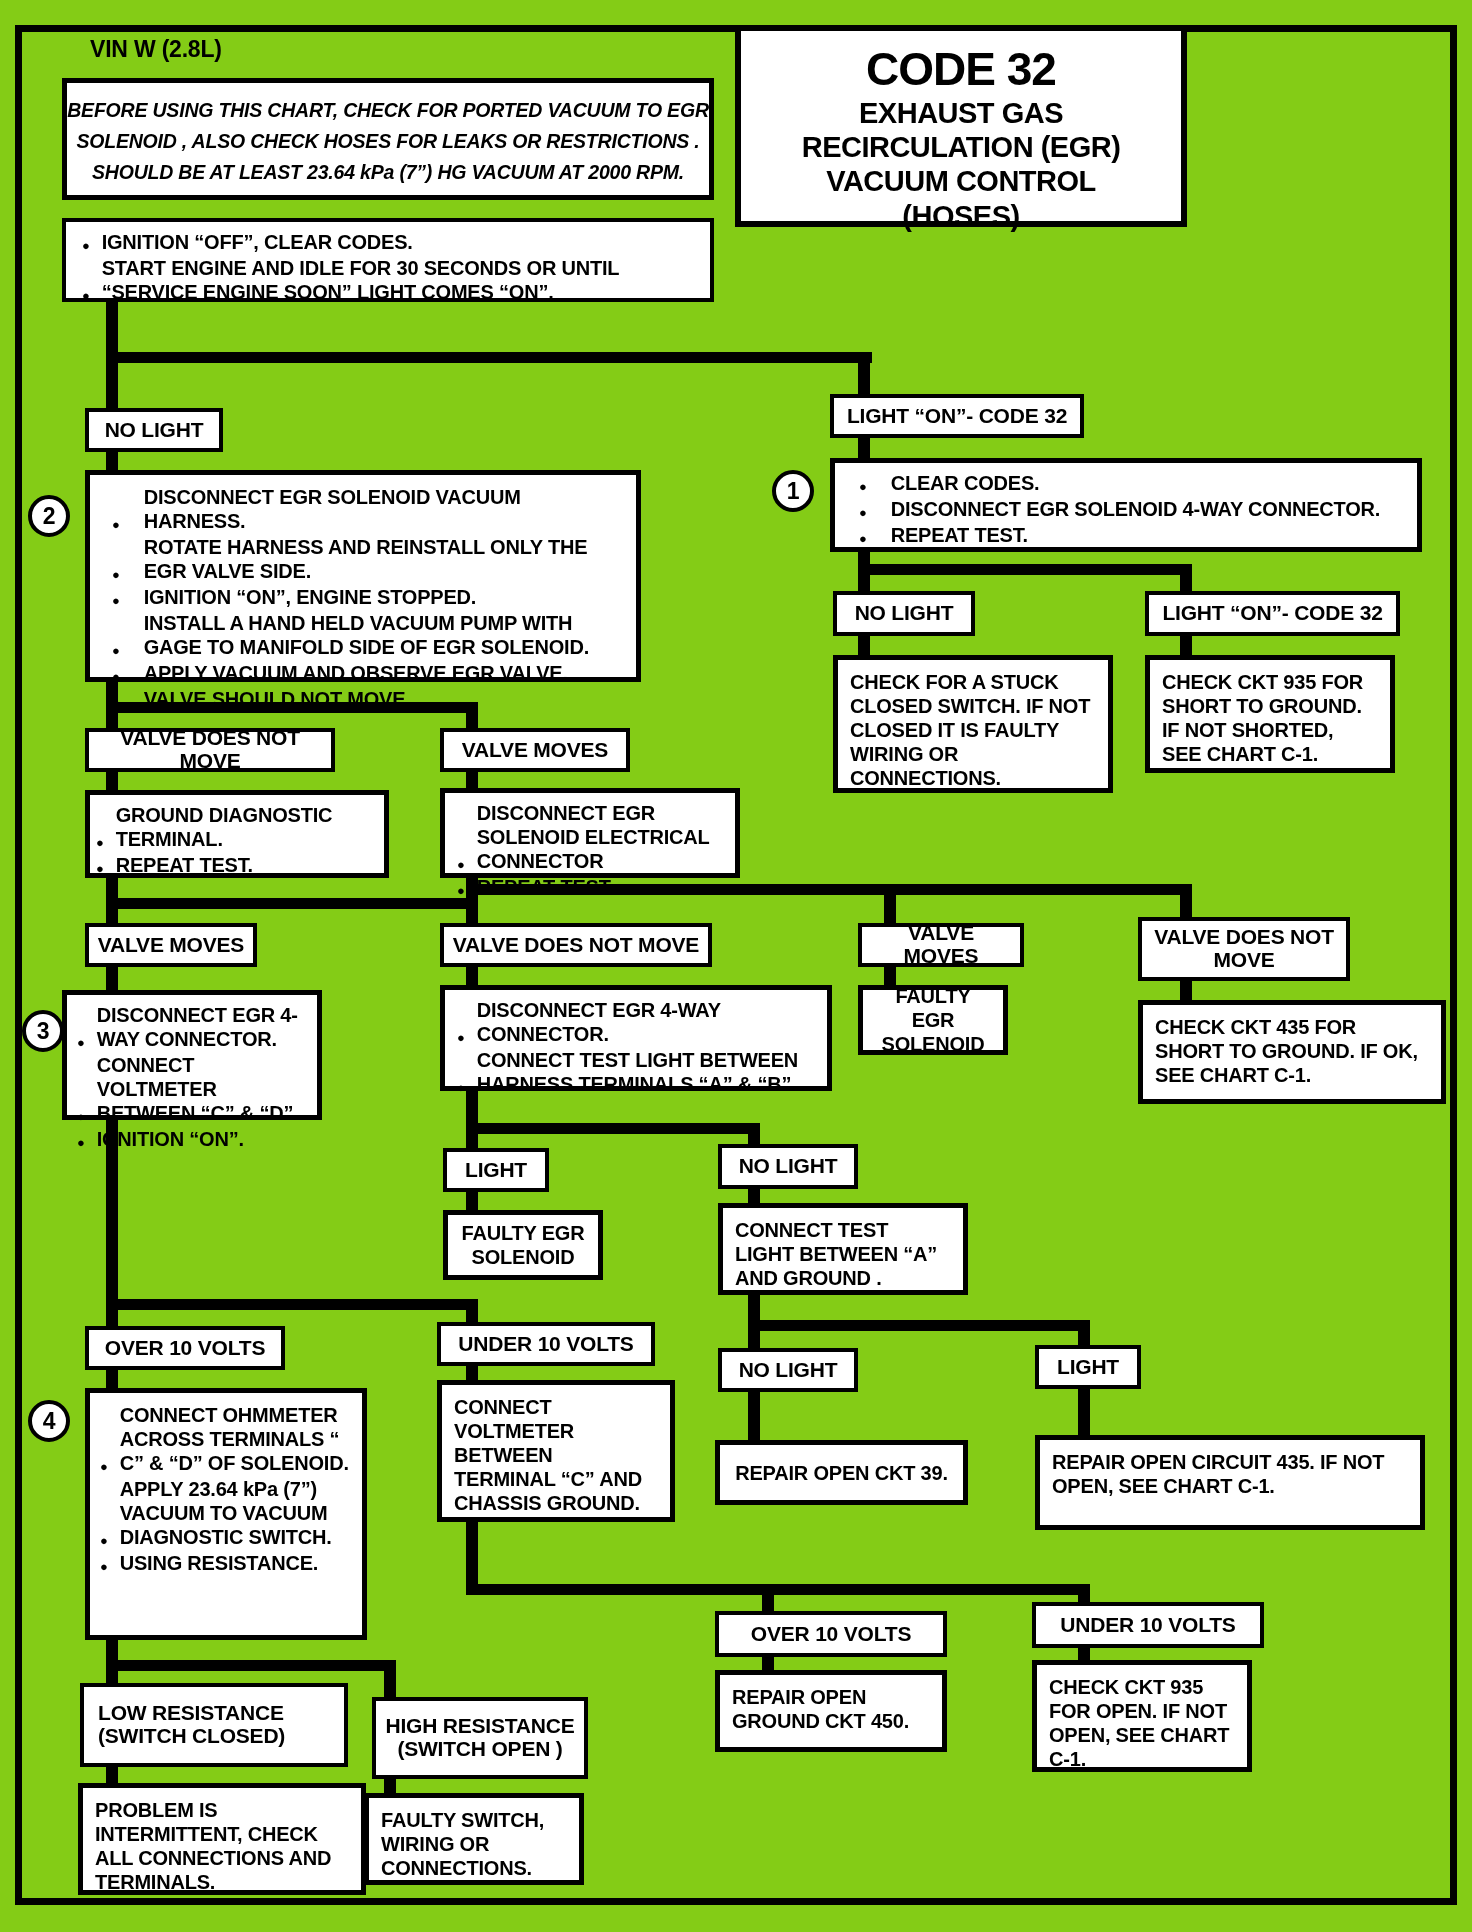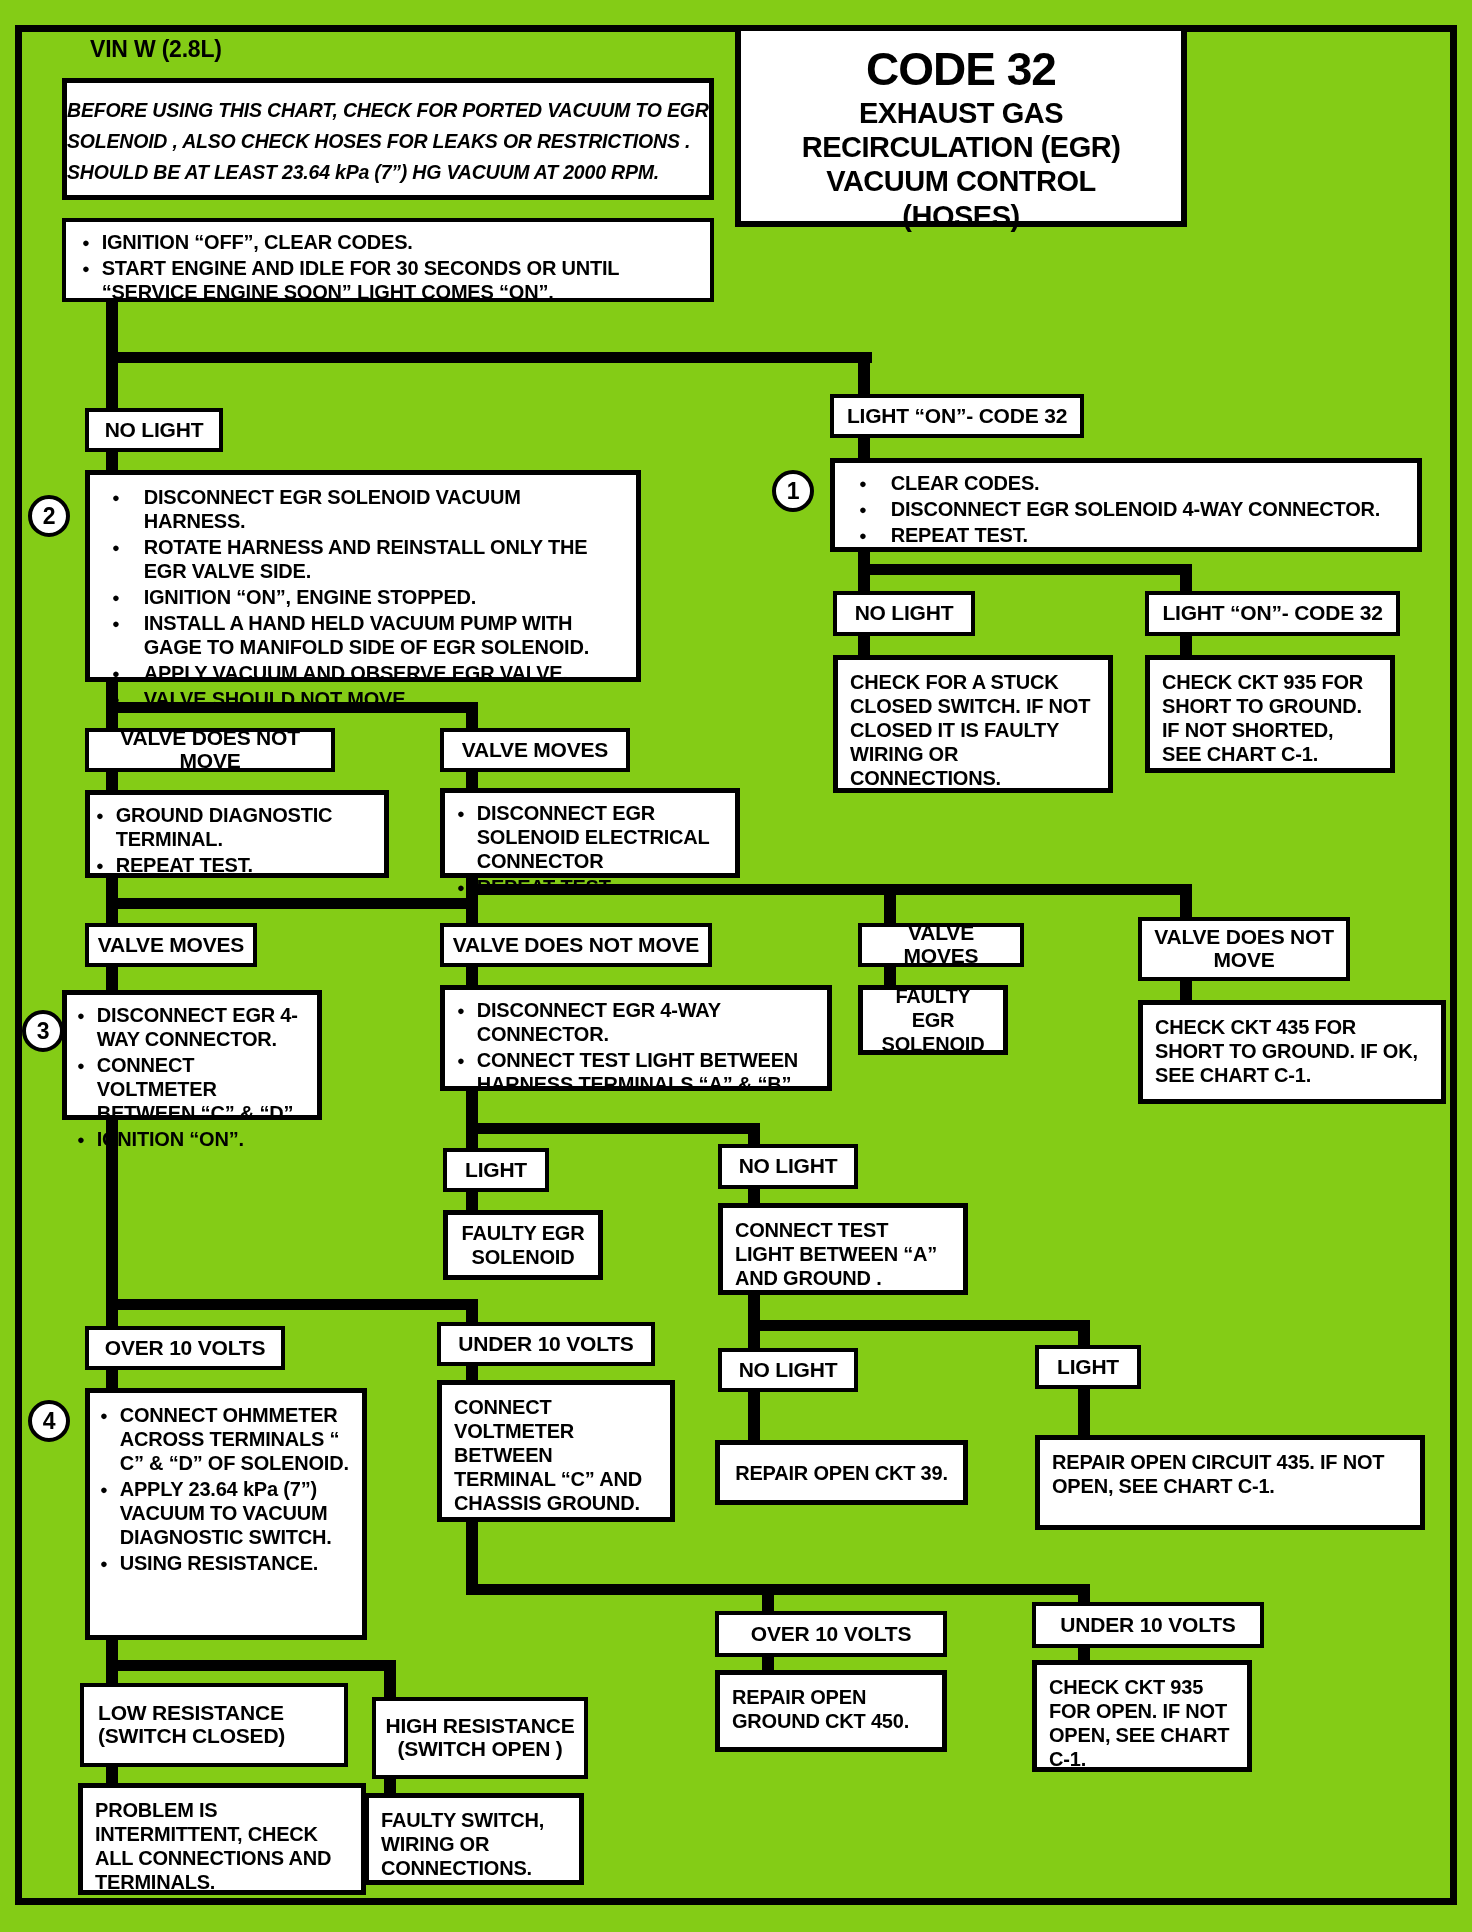--- a/index.html
+++ b/index.html
@@ -14,33 +14,33 @@
   .vline,.hline { position:absolute; background:#000; }
   .lbl { position:absolute; border:4px solid #000; background:#fff; box-sizing:border-box;
     display:flex; align-items:center; justify-content:center; text-align:center;
     font-size:21px; line-height:1.08; padding:2px 8px; z-index:3; }
   .cbox { position:absolute; border:5px solid #000; background:#fff; box-sizing:border-box;
     font-size:20px; line-height:1.2; padding:10px 12px; z-index:3; text-align:left; }
   .cbox.center { display:flex; align-items:center; justify-content:center; text-align:center; }
   .circle { position:absolute; width:42px; height:42px; border:4px solid #000; border-radius:50%;
     background:#fff; box-sizing:border-box; display:flex; align-items:center; justify-content:center;
     font-size:23px; z-index:3; }
-  .bullets .row { display:flex; margin-bottom:2px; }
+  .bullets .row { display:flex; margin-bottom:2px;align-items:flex-end; }
   .bullets .row::before { content:"\25CF"; font-size:13px; margin:5px 12px 0 2px; flex:0 0 auto; }
   .bullets.gapwide .row::before { margin:5px 24px 0 10px; }
   .vin { position:absolute; left:90px; top:36px; font-size:23px; z-index:3; }
   .titlebox { position:absolute; left:735px; top:25px; width:452px; height:202px;
     border:6px solid #000; background:#fff; box-sizing:border-box; z-index:4;
     display:flex; flex-direction:column; align-items:center; justify-content:flex-start;
     padding-top:12px; text-align:center; }
   .titlebox .code { font-size:46px; line-height:1.15; letter-spacing:-1px; }
   .titlebox .sub { font-size:29px; line-height:1.18; letter-spacing:-0.5px; }
   .notice { position:absolute; left:62px; top:78px; width:652px; height:122px;
     border:5px solid #000; background:#fff; box-sizing:border-box; z-index:3;
-    font-style:italic; font-size:19.5px; line-height:1.6; padding-top:12px; }
+    font-style:italic; font-size:19.5px; line-height:1.6; text-align:center; padding-top:12px; }
 </style>
 </head>
 <body>
 
 <div id="canvas">
   <div class="page-border"></div>
 
   <div class="vin">VIN W (2.8L)</div>
   <div class="titlebox">
     <div class="code">CODE 32</div>

